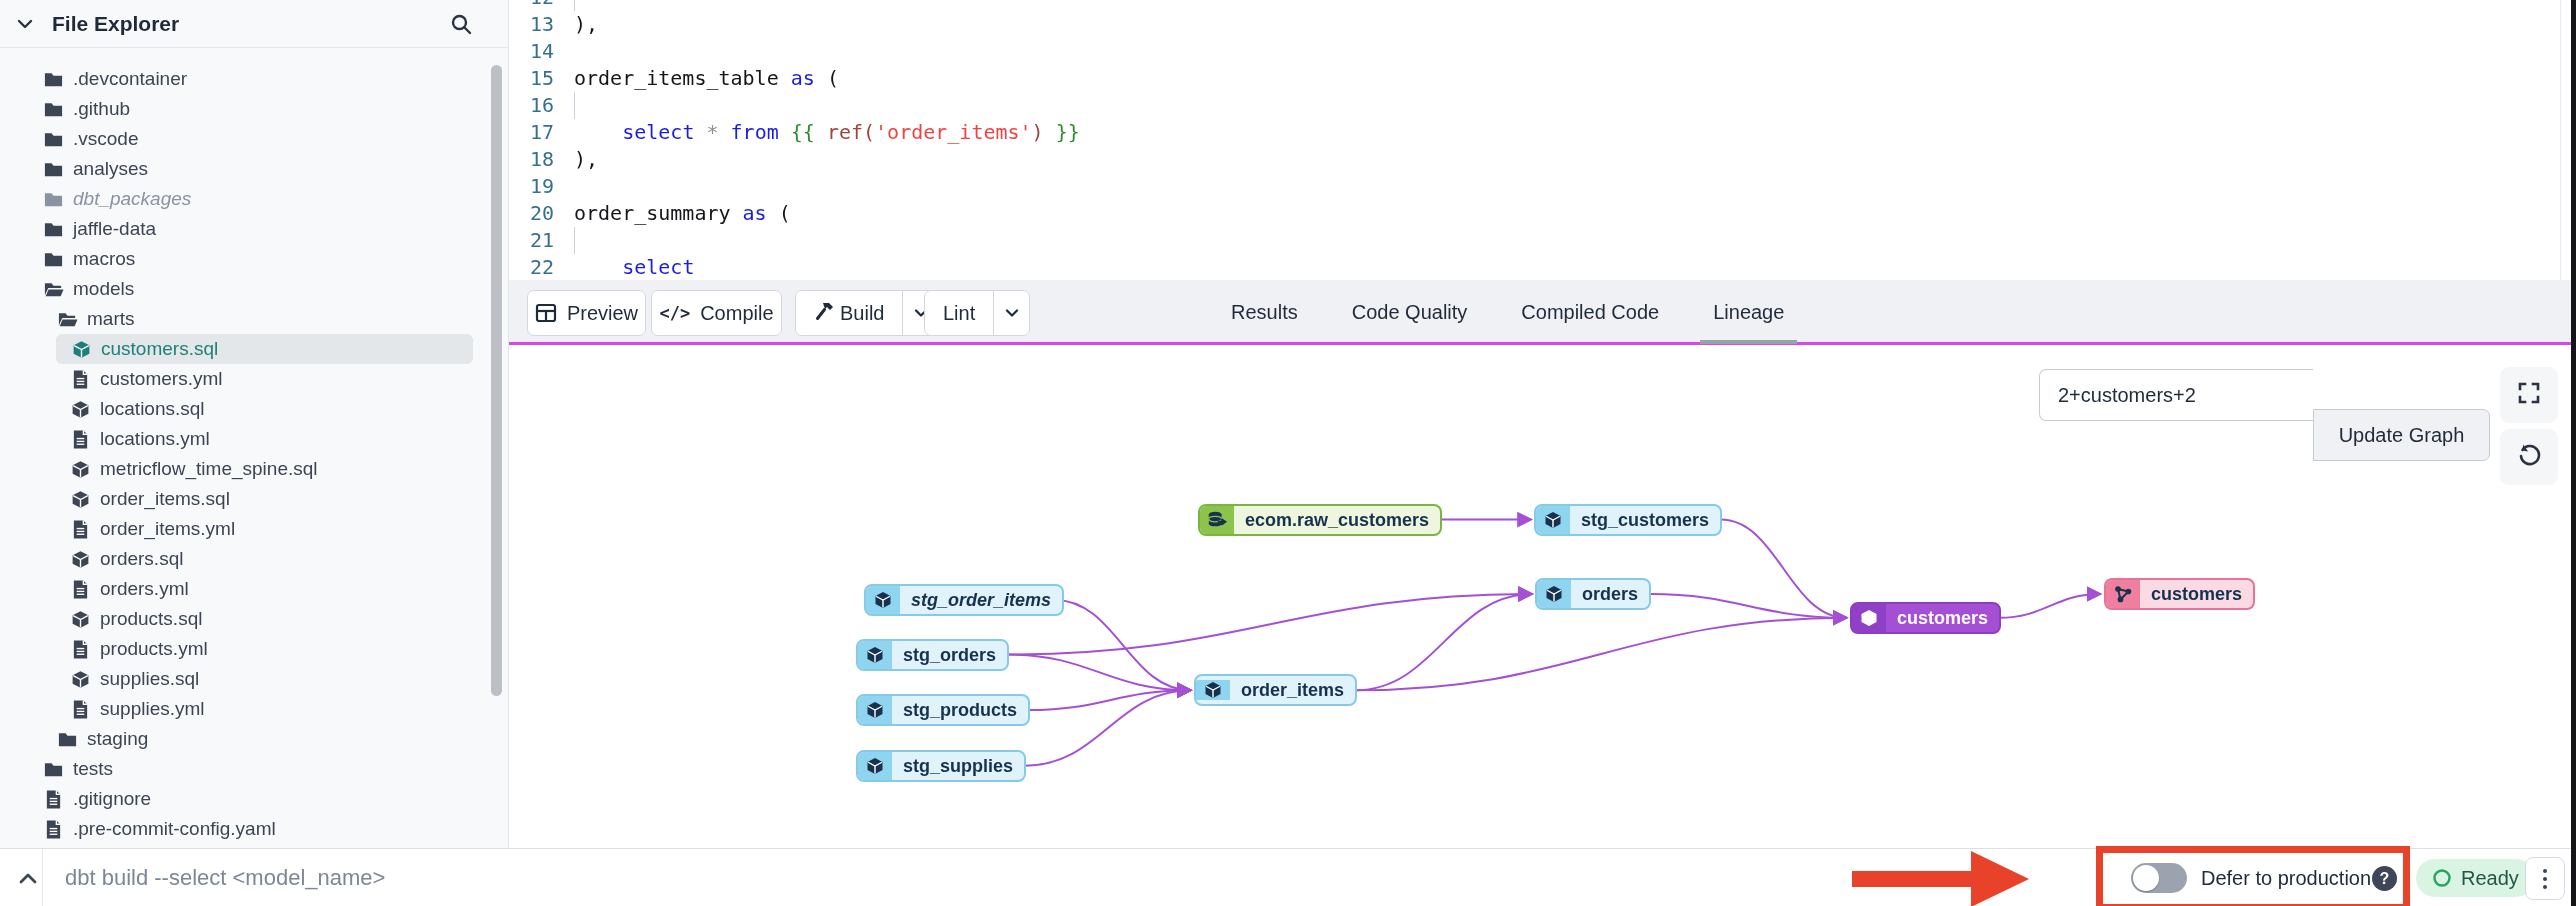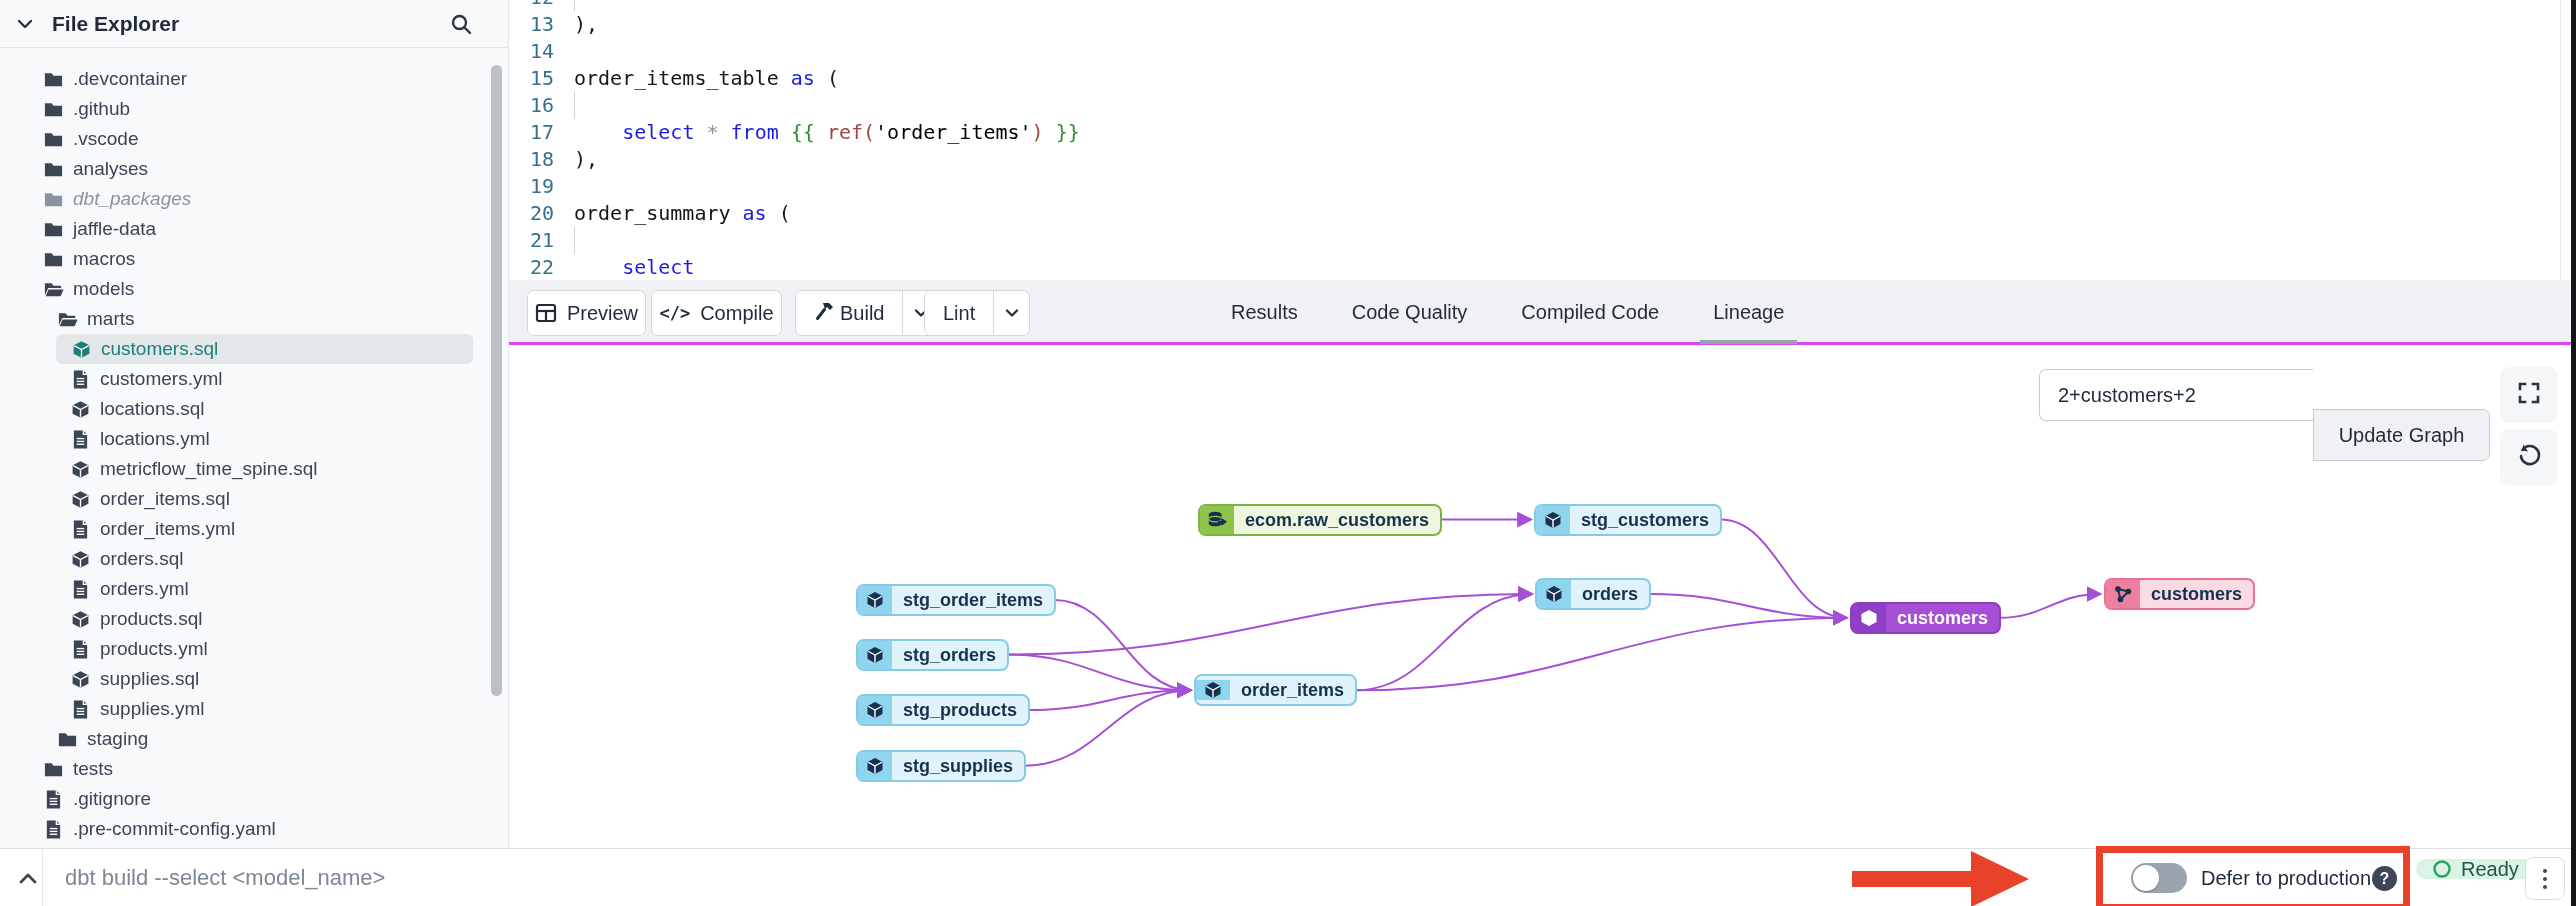--- a/index.html
+++ b/index.html
@@ -31,21 +31,21 @@
   #code-lines { position:absolute; left:0; top:-16px; width:100%; }
   .cline { height:27px; line-height:27px; white-space:pre; font-family:"DejaVu Sans Mono", monospace; font-size:20px; display:flex; }
   .lnum { width:65px; text-align:right; padding-right:20px; color:#36708e; flex:0 0 65px;
           font-family:"DejaVu Sans Mono", monospace; }
   .ctext { white-space:pre; }
   .tok-kw    { color:#1d1de0; }
   .tok-plain { color:#14161a; }
   .tok-op    { color:#8a8f98; }
   .tok-jinja { color:#2e8b2e; }
   .tok-fn    { color:#a0433a; }
-  .tok-str   { color:#000000; }
+  .tok-str   { color:#ef4444; }
   .guide { display:inline-block; width:1px; height:27px; background:#ccd2d9; vertical-align:top; }
   #editor-scroll-line { left:2560px; top:0; width:1px; height:280px; background:#e8eaed; }
 
   
   #toolbar { left:509px; top:280px; width:2062px; height:65px; background:#f0f1f4; border-bottom:3px solid #d946ef; }
   .tbtn { position:absolute; top:10px; height:46px; background:#fff; border:1px solid #d4d8de;
           border-radius:7px; display:flex; align-items:center; justify-content:center;
           font-size:20px; color:#1f2a3a; gap:10px; }
   .tbtn .bicon { display:flex; align-items:center; }
   .split { position:absolute; top:10px; height:46px; background:#fff; border:1px solid #d4d8de;
@@ -102,21 +102,21 @@
                border:7px solid #e8432a; }
   #defer-toggle { position:absolute; left:2131px; top:14px; width:56px; height:30px;
                   background:#9ba3ae; border-radius:16px; }
   #defer-toggle .knob { position:absolute; left:2px; top:2px; width:26px; height:26px;
                         background:#fff; border-radius:50%; box-shadow:0 1px 2px rgba(0,0,0,.25); }
   #defer-label { position:absolute; left:2201px; top:0; height:59px; display:flex; align-items:center;
                  font-size:20px; color:#1f2a3a; }
   #defer-help { position:absolute; left:2372px; top:17px; width:25px; height:25px; border-radius:50%;
                 background:#3e4759; color:#fff; font-size:16px; font-weight:bold;
                 display:flex; align-items:center; justify-content:center; }
-  #ready-badge { position:absolute; left:2416px; top:10px; height:20px; padding:0 16px;
+  #ready-badge { position:absolute; left:2416px; top:10px; height:38px; padding:0 16px;
                  background:#d9f4e3; border-radius:19px; display:flex; align-items:center; gap:9px;
                  font-size:20px; color:#24554a; }
   #kebab-btn { position:absolute; left:2525px; top:8px; width:40px; height:43px; background:#fff;
                border:1px solid #d8dbe0; border-radius:8px; display:flex; flex-direction:column;
                align-items:center; justify-content:center; gap:4px; }
   #kebab-btn i { width:4px; height:4px; border-radius:50%; background:#3c4556; }
 
   #screen-right-edge { left:2571px; top:0; width:5px; height:907px; background:#141517; }
 </style>
 </head>
@@ -501,21 +501,21 @@
       <div class="lnode n-model" style="left: 1025px; top: 159px;">
         <span class="nicon">
           <svg width="20" height="20" viewBox="0 0 24 24">
             <path d="M12 2.5 L21 7.2 V16.8 L12 21.5 L3 16.8 V7.2 Z" fill="#16324f"></path>
             <path d="M3.6 7.5 L12 12 L20.4 7.5" stroke="#ffffff" stroke-width="1.7" fill="none"></path>
             <path d="M12 12 V21" stroke="#ffffff" stroke-width="1.7"></path>
           </svg>
         </span>
         <span class="nlabel">stg_customers</span>
       </div>
-      <div class="lnode n-model" style="left: 347px; top: 239px;">
+      <div class="lnode n-model" style="left: 355px; top: 239px; font-style: italic;">
         <span class="nicon">
           <svg width="20" height="20" viewBox="0 0 24 24">
             <path d="M12 2.5 L21 7.2 V16.8 L12 21.5 L3 16.8 V7.2 Z" fill="#16324f"></path>
             <path d="M3.6 7.5 L12 12 L20.4 7.5" stroke="#ffffff" stroke-width="1.7" fill="none"></path>
             <path d="M12 12 V21" stroke="#ffffff" stroke-width="1.7"></path>
           </svg>
         </span>
         <span class="nlabel">stg_order_items</span>
       </div>
       <div class="lnode n-model" style="left: 347px; top: 294px;">

